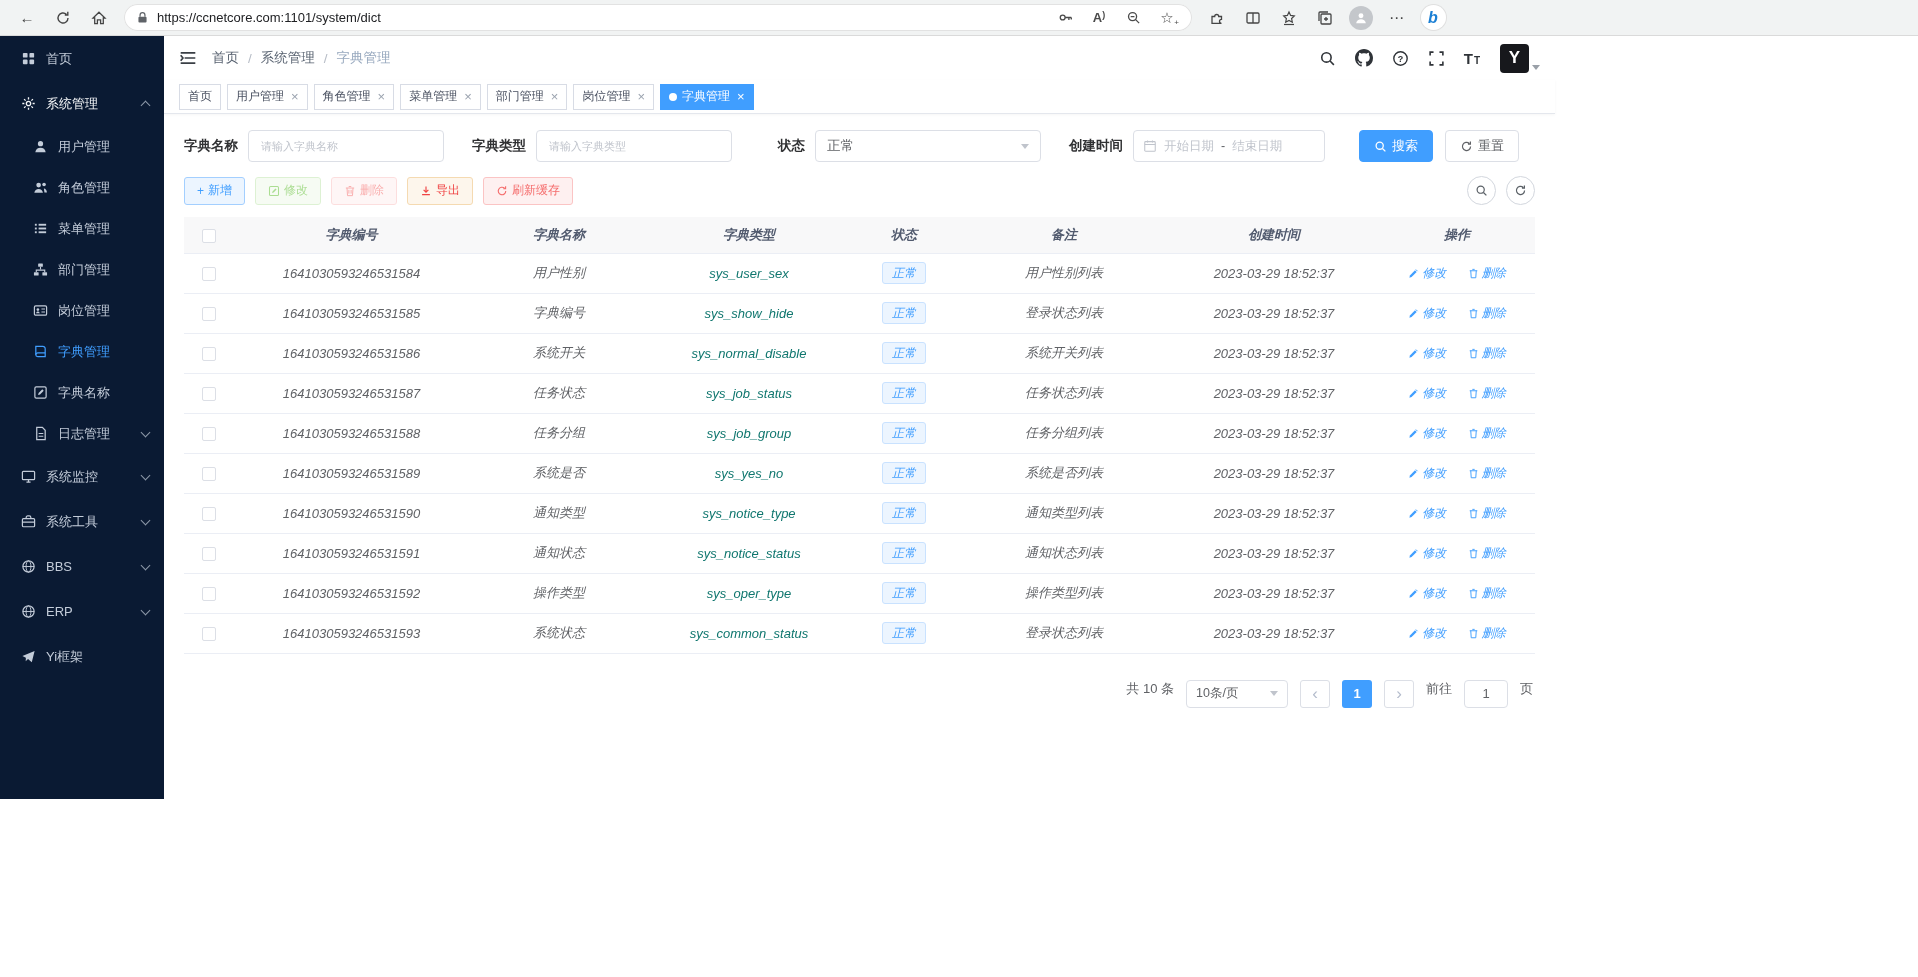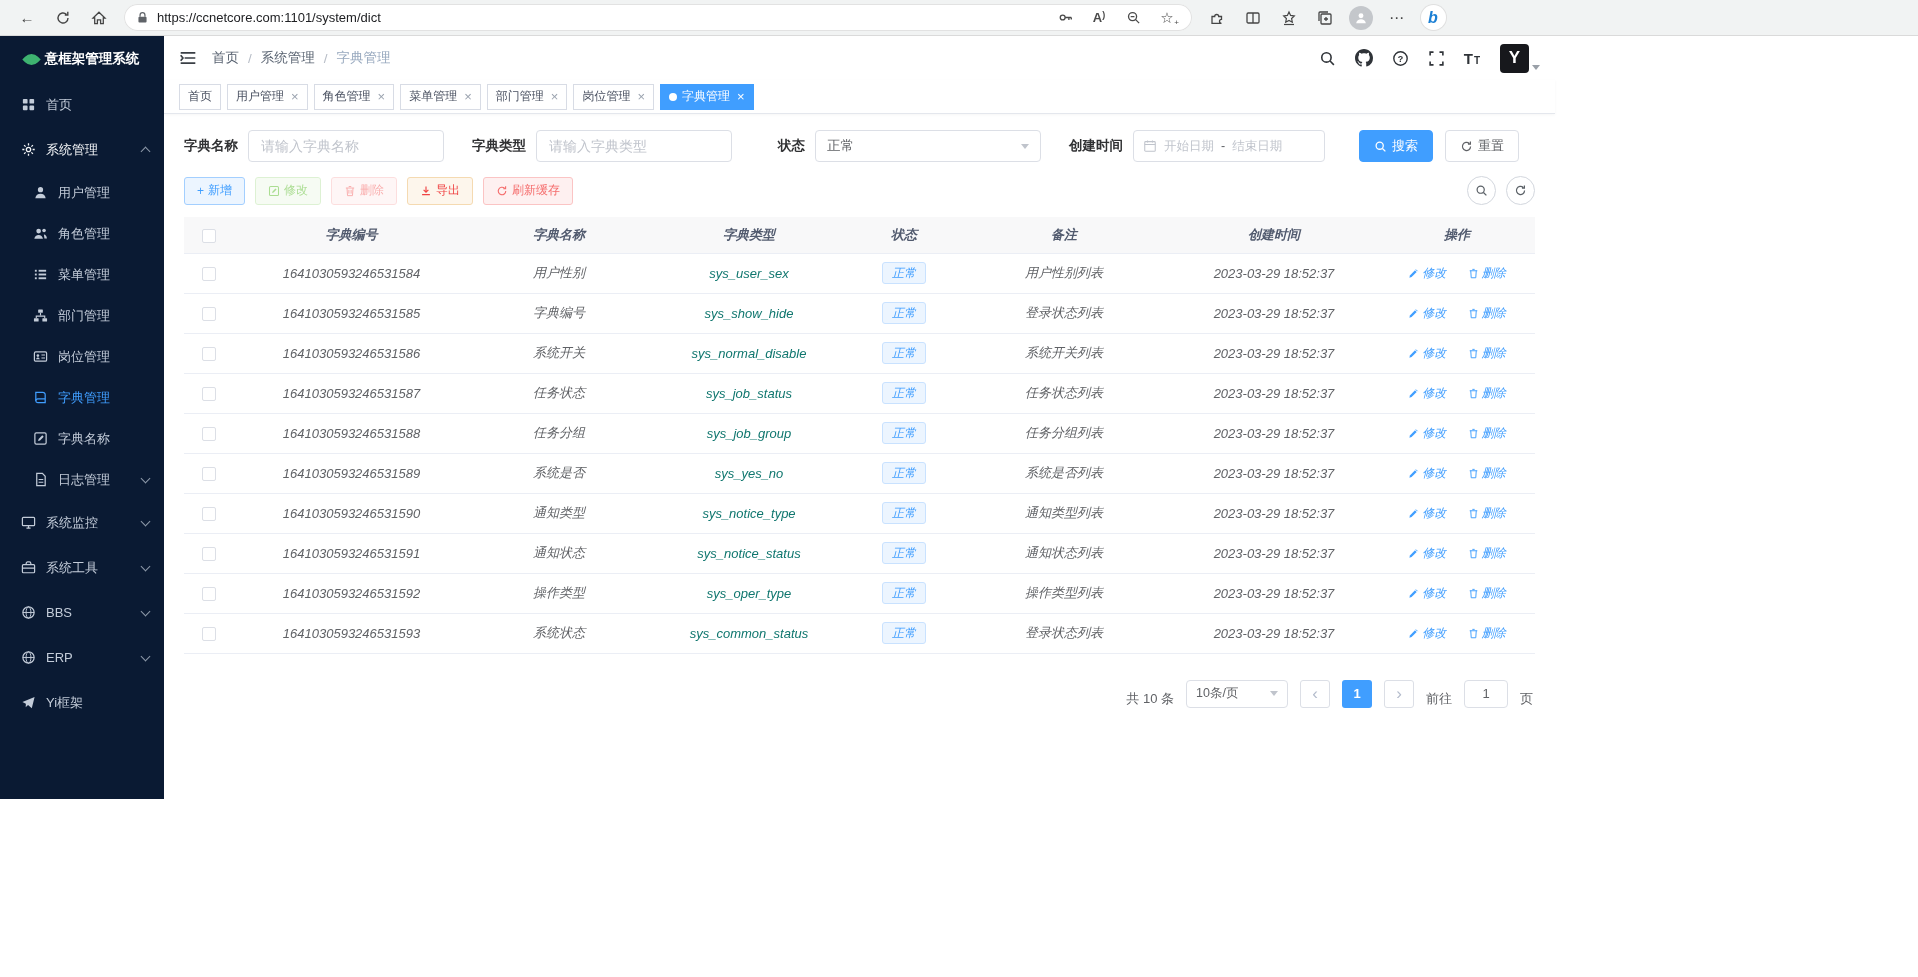--- a/index.html
+++ b/index.html
@@ -69,21 +69,21 @@
     background: #fff; border: 1px solid #d8dce5; color: #495060; font-size: 12px; cursor: pointer; white-space: nowrap; }
   .tag .x { color: #9aa2ae; font-size: 13px; line-height: 1; margin-left: 2px; }
   .tag.active { background: #409eff; border-color: #409eff; color: #fff; }
   .tag.active .x { color: #fff; }
   .tag-dot { width: 8px; height: 8px; border-radius: 50%; background: #fff; flex: none; }
 
   
   .filter-bar { display: flex; align-items: center; padding: 16px 20px 8px; font-size: 13.5px; color: #303133; }
   .f-label { font-weight: 700; margin-right: 10px; white-space: nowrap; }
   .f-input { width: 196px; height: 32px; border: 1px solid #dcdfe6; border-radius: 4px;
-    padding: 0 12px; font-size: 14px; color: #606266; outline: none;
+    padding: 0 12px; font-size: 11px; color: #606266; outline: none;
     font-family: "Liberation Sans", "DejaVu Sans", sans-serif; }
   .f-input::placeholder { color: #c0c4cc; }
   .gap-md { margin-left: 28px; }
   .gap-lg { margin-left: 46px; }
   .f-select { width: 226px; height: 32px; border: 1px solid #dcdfe6; border-radius: 4px;
     display: flex; align-items: center; padding: 0 11px; color: #606266; cursor: pointer; }
   .caret-down { width: 0; height: 0; border-left: 4px solid transparent; border-right: 4px solid transparent;
     border-top: 5px solid #c0c4cc; margin-left: auto; }
   .f-date { width: 192px; height: 32px; border: 1px solid #dcdfe6; border-radius: 4px;
     display: flex; align-items: center; gap: 7px; padding: 0 9px; font-size: 12.5px; color: #c0c4cc; cursor: pointer; }
@@ -117,21 +117,21 @@
   tbody td { height: 40px; text-align: center; border-bottom: 1px solid #ebeef5; white-space: nowrap; overflow: hidden; }
   .cb { display: inline-block; width: 14px; height: 14px; border: 1px solid #dcdfe6; border-radius: 2px;
     background: #fff; vertical-align: middle; cursor: pointer; }
   a.link { color: #0f766e; text-decoration: none; cursor: pointer; }
   .tag-normal { display: inline-block; padding: 2px 9px; font-size: 12px; color: #409eff;
     background: #ecf5ff; border: 1px solid #c9e2ff; border-radius: 3px; line-height: 16px; }
   .ops a { color: #409eff; text-decoration: none; font-size: 12px; margin: 0 9px;
     display: inline-flex; align-items: center; gap: 3px; cursor: pointer; }
 
   
-  .pagination { display: flex; align-items: flex-end; justify-content: flex-end; gap: 12px;
+  .pagination { display: flex; align-items: flex-start; justify-content: flex-end; gap: 12px;
     padding: 26px 22px 0 0; font-size: 13px; color: #606266; }
   .psel { width: 102px; height: 28px; border: 1px solid #dcdfe6; border-radius: 4px;
     display: flex; align-items: center; padding: 0 9px; font-size: 12.5px; cursor: pointer; }
   .pbtn { min-width: 30px; height: 28px; border: 1px solid #dcdfe6; border-radius: 3px; background: #fff;
     color: #b4bccc; display: flex; align-items: center; justify-content: center; font-size: 17px;
     line-height: 1; cursor: pointer; }
   .pnum { min-width: 30px; height: 28px; border-radius: 3px; background: #409eff; color: #fff;
     display: flex; align-items: center; justify-content: center; font-weight: 600; cursor: pointer; }
   .goto-input { width: 44px; height: 28px; border: 1px solid #dcdfe6; border-radius: 4px;
     text-align: center; font-size: 13px; color: #606266; outline: none;
@@ -208,24 +208,20 @@
   </span>
   <span class="bicon" style="letter-spacing:1px;">⋯</span>
   <span class="bicon">
       <span class="bing-circle">b</span>
     </span>
 </div>
 
 <div class="app">
 
   <aside class="sidebar">
-    <div class="logo-row">
-      <span class="leaf"></span>
-      <span>意框架管理系统</span>
-    </div>
 
     <div class="mi">
       <svg class="mi-ic" viewBox="0 0 16 16" fill="currentColor">
           <rect x="2" y="2" width="5" height="5" rx="1"></rect>
           <rect x="9" y="2" width="5" height="5" rx="1"></rect>
           <rect x="2" y="9" width="5" height="5" rx="1"></rect>
           <rect x="9" y="9" width="5" height="5" rx="1"></rect>
         </svg>
       <span>首页</span>
     </div>

